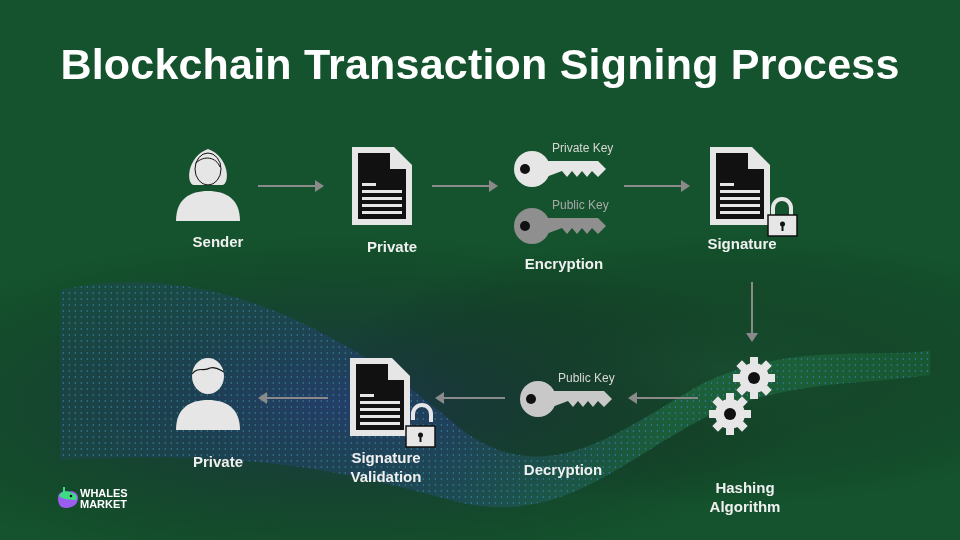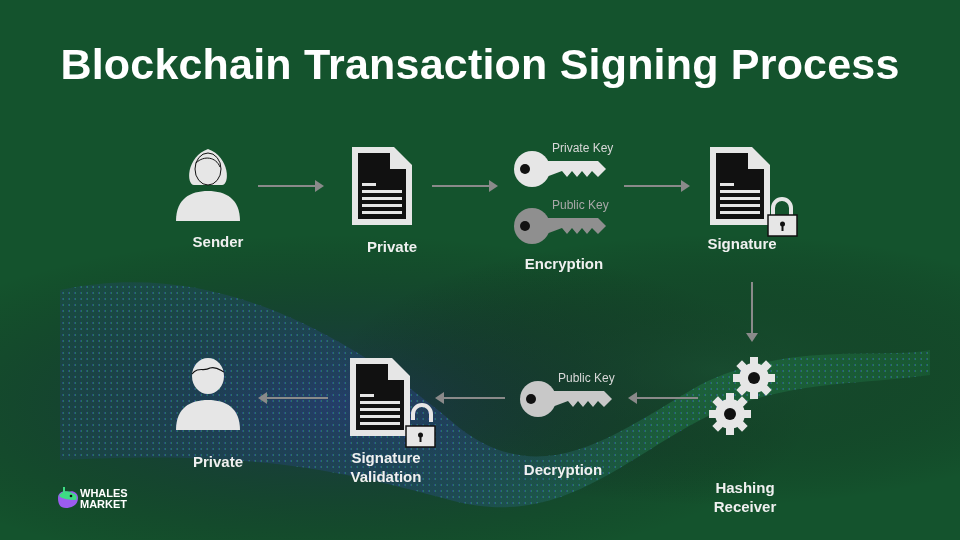--- a/index.html
+++ b/index.html
@@ -154,21 +154,21 @@
           <rect x="-4" y="-21" width="8" height="8" transform="rotate(45)"></rect>
           <rect x="-4" y="13" width="8" height="8" transform="rotate(45)"></rect>
           <rect x="-21" y="-4" width="8" height="8" transform="rotate(45)"></rect>
           <rect x="13" y="-4" width="8" height="8" transform="rotate(45)"></rect>
         </g>
         <circle r="6" fill="#111"></circle>
       </g>
     </svg>
     <div class="lbl" style="top:86px;left:-45px;margin-top:40px;">
       <div>Hashing</div>
-      <div>Receiver</div>
+      <div>Algorithm</div>
     </div>
   </div>
 
   <div class="arrow l" style="left:630px;top:397px;width:68px;"></div>
 
   <div class="node" style="left:518px;top:368px;width:100px;">
     <span class="keylbl" style="left:40px;top:1px;">Public Key</span>
     <svg class="icon" style="left:0;top:11px;" width="96" height="40" viewBox="0 0 96 40">
       <circle cx="20" cy="20" r="18" fill="#c8c8c8"></circle>
       <circle cx="13" cy="20" r="5" fill="#111"></circle>

